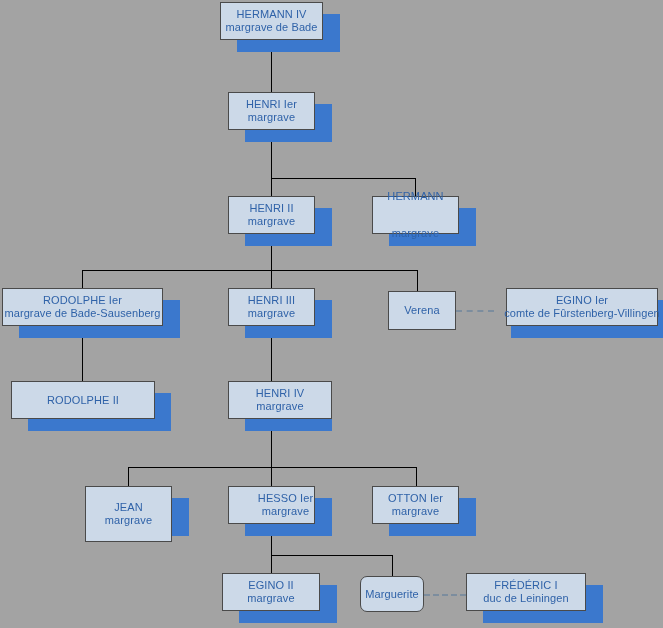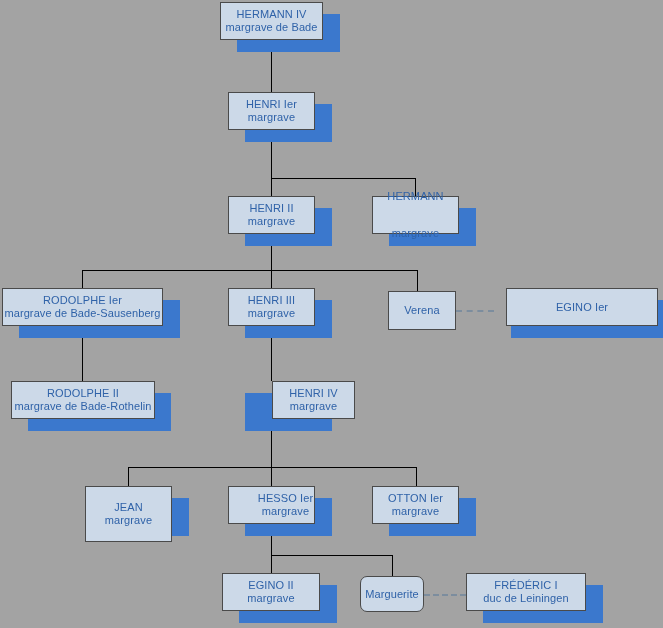--- a/index.html
+++ b/index.html
@@ -121,26 +121,26 @@
       </div>
       <div class="node" style="left: 228px; top: 288px; width: 87px; height: 38px;">
         <span class="ln">HENRI III</span>
         <span class="ln">margrave</span>
       </div>
       <div class="node" style="left: 388px; top: 291px; width: 68px; height: 39px;">
         <span class="ln">Verena</span>
       </div>
       <div class="node" style="left: 494px; top: 288px; width: 152px; height: 38px; margin-left: 12px;">
         <span class="ln">EGINO Ier</span>
+        <span class="ln">comte de Fûrstenberg-Villingen</span>
       </div>
       <div class="node" style="left: 11px; top: 381px; width: 144px; height: 38px;">
         <span class="ln">RODOLPHE II</span>
-        <span class="ln">margrave de Bade-Rothelin</span>
       </div>
-      <div class="node" style="left: 228px; top: 381px; width: 83px; height: 38px; margin-left: 44px;">
+      <div class="node" style="left: 228px; top: 381px; width: 104px; height: 38px;">
         <span class="ln">HENRI IV</span>
         <span class="ln">margrave</span>
       </div>
       <div class="node" style="left: 85px; top: 486px; width: 87px; height: 56px;">
         <span class="ln">JEAN</span>
         <span class="ln">margrave</span>
       </div>
       <div class="node" style="left: 228px; top: 486px; width: 87px; height: 38px; padding-left: 28px;">
         <span class="ln">HESSO Ier</span>
         <span class="ln">margrave</span>

